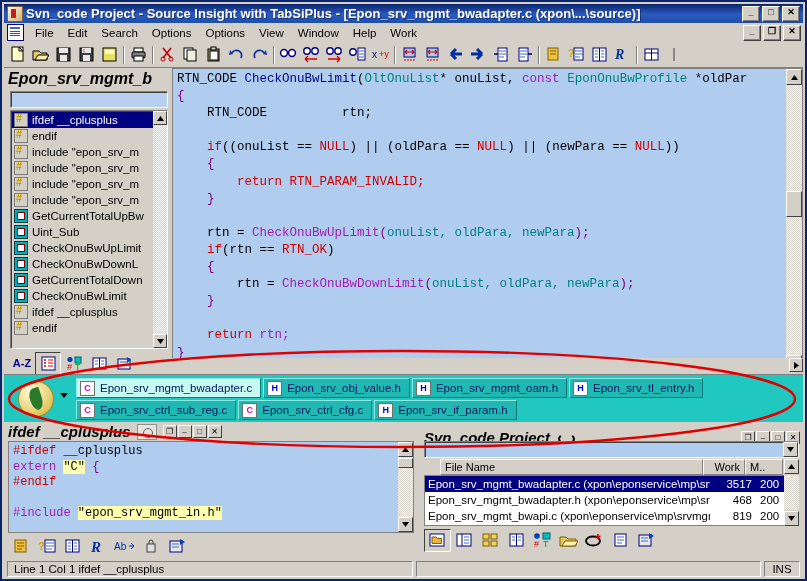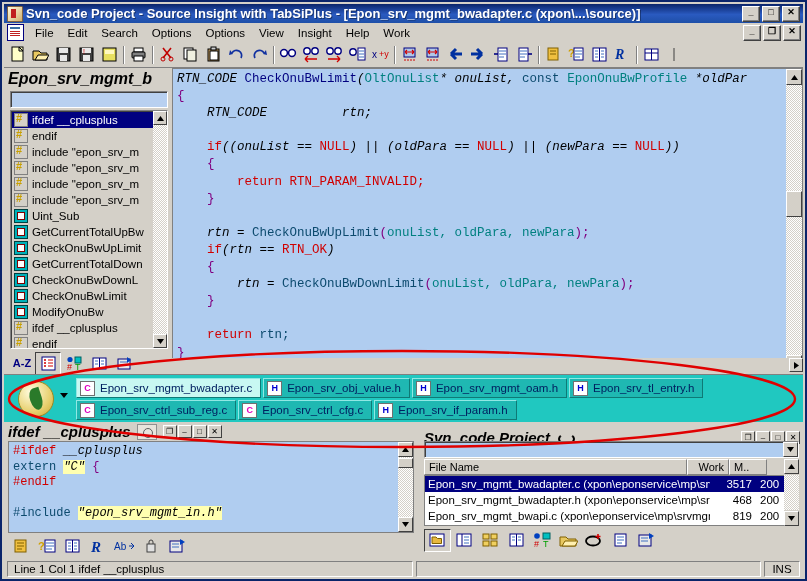--- a/index.html
+++ b/index.html
@@ -122,25 +122,25 @@
     position:absolute;left:170px;top:66px;width:631px;height:304px;
     background:#b0cdf0;border:1px solid #808080;box-sizing:border-box;
     overflow:hidden;
   }
   .code{
     position:absolute;left:4px;top:2px;right:17px;
     font-family:"Liberation Mono","DejaVu Sans Mono",monospace;
     font-size:12.5px;line-height:17.1px;white-space:pre;color:#000;
   }
   .k-red{color:#d00000;}
-  .k-grn{color:#0c4a6e;}
+  .k-grn{color:#a21caf;}
   .k-blu{color:#000080;}
   .k-tea{color:#008080;}
   .k-pur{color:#800080;}
-  .k-blk{color:#000000;font-style:italic;}
+  .k-blk{color:#000000;}
   .ed-vscroll{position:absolute;right:0;top:0;width:16px;bottom:0;background:#d4d0c8;}
   .ed-vscroll .track{position:absolute;top:16px;bottom:16px;left:0;right:0;
     background:repeating-conic-gradient(#d4d0c8 0 25%,#fff 0 50%) 0 0/2px 2px;}
   .ed-thumb{position:absolute;left:0;width:16px;height:26px;background:#d4d0c8;
     border-top:1px solid #fff;border-left:1px solid #fff;
     border-right:1px solid #404040;border-bottom:1px solid #404040;box-sizing:border-box;}
 
   
   .hscroll{
     position:absolute;left:170px;top:356px;width:631px;height:14px;background:#d4d0c8;
@@ -220,21 +220,21 @@
   .pr-title .swirl:after{content:"";position:absolute;left:2px;top:3px;width:13px;height:8px;
     border:2px solid #000;border-radius:50%;border-top-color:transparent;}
   .pr-btns{margin-left:auto;display:flex;gap:1px;padding-right:3px;}
   .pr-combo{position:absolute;left:4px;top:19px;width:375px;height:17px;background:#b0cdf0;
     border:1px solid #808080;border-right-color:#fff;border-bottom-color:#fff;
     box-shadow:inset 1px 1px 0 #404040;box-sizing:border-box;display:flex;}
   .pr-combo .btn{margin-left:auto;width:15px;height:15px;background:#d4d0c8;
     border-top:1px solid #fff;border-left:1px solid #fff;
     border-right:1px solid #404040;border-bottom:1px solid #404040;
     box-sizing:border-box;display:flex;align-items:center;justify-content:center;}
-  .pr-hdr{position:absolute;left:4px;top:37px;width:358px;height:16px;display:flex;
+  .pr-hdr{position:absolute;left:20px;top:37px;width:358px;height:16px;display:flex;
     box-sizing:border-box;}
   .hcell{background:#d4d0c8;border-top:1px solid #fff;border-left:1px solid #fff;
     border-right:1px solid #808080;border-bottom:1px solid #808080;
     font-size:11px;display:flex;align-items:center;padding-left:4px;box-sizing:border-box;}
   .pr-list{position:absolute;left:4px;top:53px;width:375px;height:51px;
     background:#fff;border:1px solid #808080;box-sizing:border-box;overflow:hidden;}
   .frow{height:16px;display:flex;align-items:center;font-size:11.5px;white-space:nowrap;
     padding-left:3px;color:#000;}
   .frow.sel{background:#000080;color:#fff;}
   .fname{flex:1 1 auto;overflow:hidden;}
@@ -280,21 +280,21 @@
   </div>
 
   <div class="menubar">
     <div class="docico"></div>
     <div class="mitem">File</div>
     <div class="mitem">Edit</div>
     <div class="mitem">Search</div>
     <div class="mitem">Options</div>
     <div class="mitem">Options</div>
     <div class="mitem">View</div>
-    <div class="mitem">Insight</div>
+    <div class="mitem">Window</div>
     <div class="mitem">Help</div>
     <div class="mitem">Work</div>
     <div class="winbtns2">
       <div class="wbtn"><span>_</span></div>
       <div class="wbtn"><span>❐</span></div>
       <div class="wbtn"><span>✕</span></div>
     </div>
   </div>
 
   <div class="toolbar">
@@ -510,45 +510,41 @@
         <div class="sprow">
             <span class="sp-ico ico-hash"></span>
             <span>include "epon_srv_m</span>
           </div>
         <div class="sprow">
             <span class="sp-ico ico-hash"></span>
             <span>include "epon_srv_m</span>
           </div>
         <div class="sprow">
             <span class="sp-ico ico-func"></span>
+            <span>GetCurrentTotalUpBw</span>
+          </div>
+        <div class="sprow">
+            <span class="sp-ico ico-func"></span>
             <span>Uint_Sub</span>
-          </div>
-        <div class="sprow">
-            <span class="sp-ico ico-func"></span>
-            <span>GetCurrentTotalUpBw</span>
           </div>
         <div class="sprow">
             <span class="sp-ico ico-func"></span>
             <span>CheckOnuBwUpLimit</span>
           </div>
         <div class="sprow">
             <span class="sp-ico ico-func"></span>
+            <span>CheckOnuBwDownL</span>
+          </div>
+        <div class="sprow">
+            <span class="sp-ico ico-func"></span>
             <span>GetCurrentTotalDown</span>
-          </div>
-        <div class="sprow">
-            <span class="sp-ico ico-func"></span>
-            <span>CheckOnuBwDownL</span>
           </div>
         <div class="sprow">
             <span class="sp-ico ico-func"></span>
             <span>CheckOnuBwLimit</span>
-          </div>
-        <div class="sprow">
-            <span class="sp-ico ico-func"></span>
-            <span>ModifyOnuBw</span>
           </div>
         <div class="sprow">
             <span class="sp-ico ico-hash"></span>
             <span>ifdef __cplusplus</span>
           </div>
         <div class="sprow">
             <span class="sp-ico ico-hash"></span>
             <span>endif</span>
           </div>
       </div>

